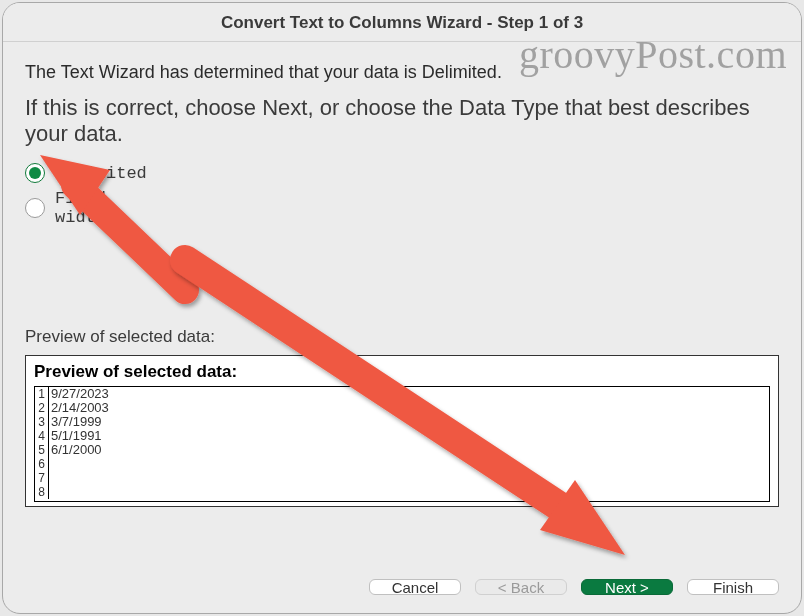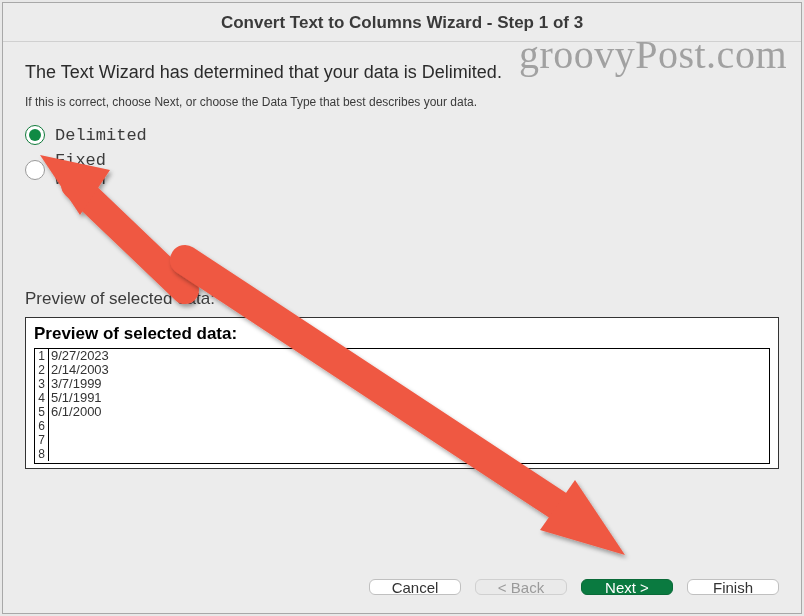--- a/index.html
+++ b/index.html
@@ -8,21 +8,21 @@
       height: 616px;
       font-family: -apple-system, BlinkMacSystemFont, "Helvetica Neue", Arial, sans-serif;
       background: #e8e8e8;
       position: relative;
       overflow: hidden;
     }
     .outer {
       position: absolute;
       top: 2px; left: 2px; right: 2px; bottom: 2px;
       border: 1px solid #a8a8a8;
-      border-radius: 0;
+      border-radius: 18px;
       background: #ececec;
       overflow: hidden;
     }
     .title-bar {
       text-align: center;
       padding: 10px 0 8px 0;
       font-size: 17px;
       font-weight: 700;
       color: #3a3a3a;
       border-bottom: 1px solid #d0d0d0;
@@ -32,21 +32,21 @@
       padding: 20px 22px 0 22px;
       color: #333;
     }
     .heading {
       font-size: 18px;
       font-weight: 400;
       color: #2b2b2b;
       margin-bottom: 12px;
     }
     .subtext {
-      font-size: 12px;
+      font-size: 22px;
       color: #3b3b3b;
       margin-bottom: 16px;
     }
     .option-row {
       display: flex;
       align-items: center;
       margin-bottom: 6px;
       font-size: 17px;
       color: #3b3b3b;
     }

